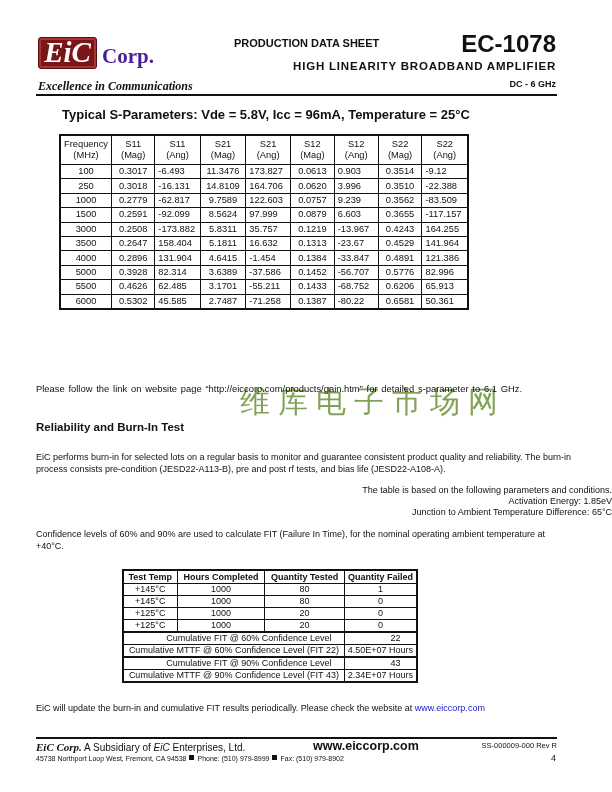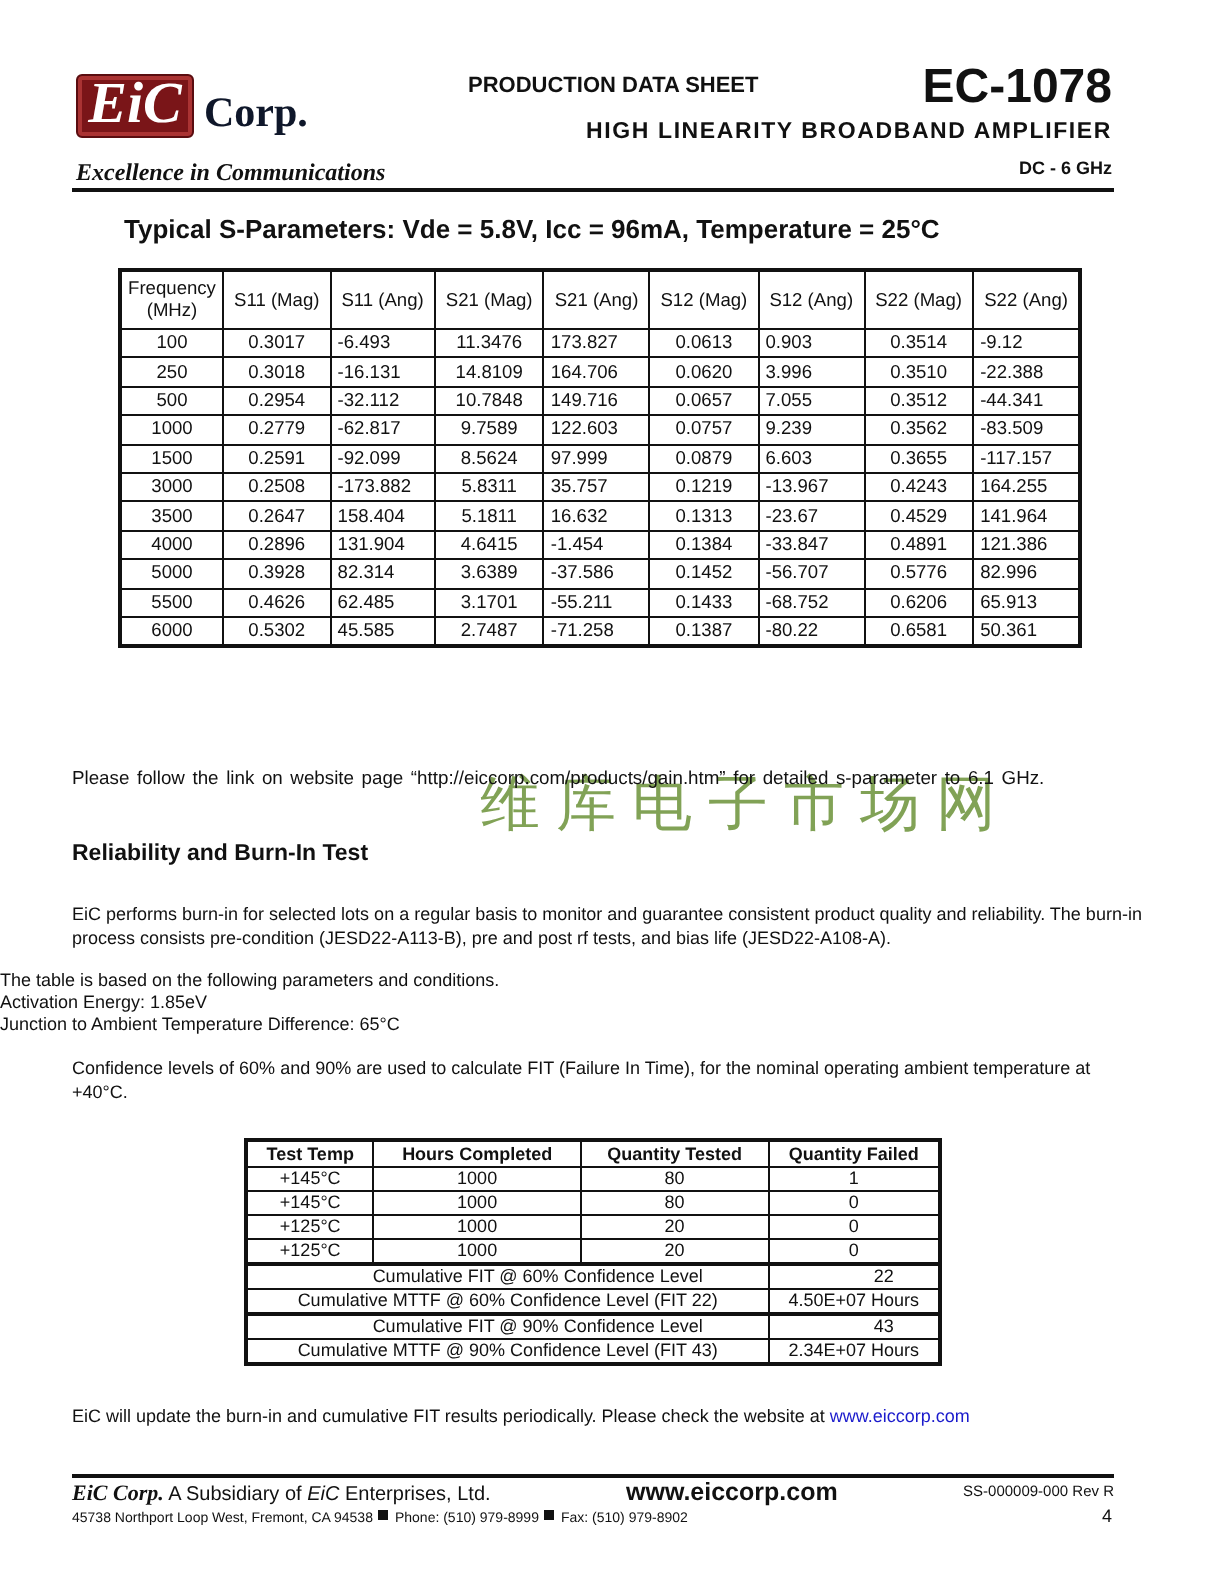--- a/index.html
+++ b/index.html
@@ -1,43 +1,43 @@
 <!DOCTYPE html>
 <html><head>
 <meta charset="utf-8">
 <style>
   html, body { margin:0; padding:0; background:#fff; }
   body { width:612px; height:792px; position:relative; overflow:hidden; font-family:"Liberation Sans", sans-serif; color:#111; }
   .abs { position:absolute; }
   
   .logo-box { left:38px; top:37px; width:57px; height:30px; background:#7a1518; border:1px solid #5a0d10; border-radius:3px; box-shadow:inset 0 0 0 2px #a33; }
   .logo-eic { left:38px; top:35px; width:59px; text-align:center; color:#fff; font-family:"Liberation Serif", serif; font-style:italic; font-weight:bold; font-size:29px; line-height:34px; }
-  .logo-corp { left:102px; top:44px; color:#0f172a; font-family:"Liberation Serif", serif; font-weight:bold; font-size:21px; }
+  .logo-corp { left:102px; top:44px; color:#4c1d95; font-family:"Liberation Serif", serif; font-weight:bold; font-size:21px; }
   .tagline { left:38px; top:79px; font-family:"Liberation Serif", serif; font-style:italic; font-weight:bold; font-size:12px; }
   .rule-top { left:36px; top:94px; width:521px; height:2px; background:#111; }
   .prod-sheet { left:234px; top:37px; font-size:11px; font-weight:bold; }
   .part-no { right:56px; top:30px; font-size:24px; font-weight:bold; }
   .subtitle { right:56px; top:60px; font-size:11.5px; font-weight:bold; letter-spacing:0.8px; }
   .freq { right:56px; top:79px; font-size:9px; font-weight:bold; }
   
   .sp-title { left:62px; top:107px; font-size:13px; font-weight:bold; }
   table { border-collapse:collapse; font-size:9.3px; }
-  .sp-table { position:absolute; left:59px; top:134px; width:482px; }
+  .sp-table { position:absolute; left:59px; top:134px; width:410px; }
   .sp-table th { border:1px solid #111; font-weight:normal; height:28px; padding:0 2px; line-height:11px; }
   .sp-table td { border:1px solid #111; height:13.4px; padding:0 3px; line-height:13px; }
   .sp-table { border:2px solid #111; }
   .c { text-align:center; }
   .r { text-align:left; }
   .note1 { left:36px; top:383px; font-size:9.4px; word-spacing:1.2px; }
   .watermark { left:240px; top:382px; font-size:30px; color:#4d7c0f; font-family:"DejaVu Serif", serif; letter-spacing:8px; opacity:0.7; }
   .rel-title { left:36px; top:421px; font-size:11.5px; font-weight:bold; }
   .p1 { left:36px; top:451px; width:536px; font-size:9px; line-height:12px; }
-  .centered { left:0; width:612px; text-align:left; font-size:9px; line-height:12px; }
+  .centered { left:0; width:612px; text-align:right; font-size:9px; line-height:12px; }
   .p2 { left:36px; top:528px; width:520px; font-size:9px; line-height:12px; }
-  .bi-table { position:absolute; left:122px; top:569px; width:349px; border:2px solid #111; font-size:9px; }
+  .bi-table { position:absolute; left:122px; top:569px; width:296px; border:2px solid #111; font-size:9px; }
   .bi-table th { border:1px solid #111; font-weight:bold; height:12px; padding:0 2px; line-height:11px; }
   .bi-table td { border:1px solid #111; height:11px; padding:0 2px; line-height:11px; text-align:center;margin-left:12px; }
   .bi-table tr.sum td { border-top:2px solid #111;padding-left:32px; }
   .p3 { left:36px; top:703px; font-size:9px; }
   .link { color:#1a1acc; }
   
   .rule-bot { left:36px; top:737px; width:521px; height:2px; background:#111; }
   .foot-corp { left:36px; top:741px; font-size:10px; }
   .foot-corp .brand { font-family:"Liberation Serif", serif; font-style:italic; font-weight:bold; font-size:11px; }
   .foot-corp .sub { font-style:italic; }
@@ -92,31 +92,20 @@
         <td class="c">0.3018</td>
         <td class="r">-16.131</td>
         <td class="c">14.8109</td>
         <td class="r">164.706</td>
         <td class="c">0.0620</td>
         <td class="r">3.996</td>
         <td class="c">0.3510</td>
         <td class="r">-22.388</td>
       </tr>
       <tr>
-        <td class="c">500</td>
-        <td class="c">0.2954</td>
-        <td class="r">-32.112</td>
-        <td class="c">10.7848</td>
-        <td class="r">149.716</td>
-        <td class="c">0.0657</td>
-        <td class="r">7.055</td>
-        <td class="c">0.3512</td>
-        <td class="r">-44.341</td>
-      </tr>
-      <tr>
         <td class="c">1000</td>
         <td class="c">0.2779</td>
         <td class="r">-62.817</td>
         <td class="c">9.7589</td>
         <td class="r">122.603</td>
         <td class="c">0.0757</td>
         <td class="r">9.239</td>
         <td class="c">0.3562</td>
         <td class="r">-83.509</td>
       </tr>

